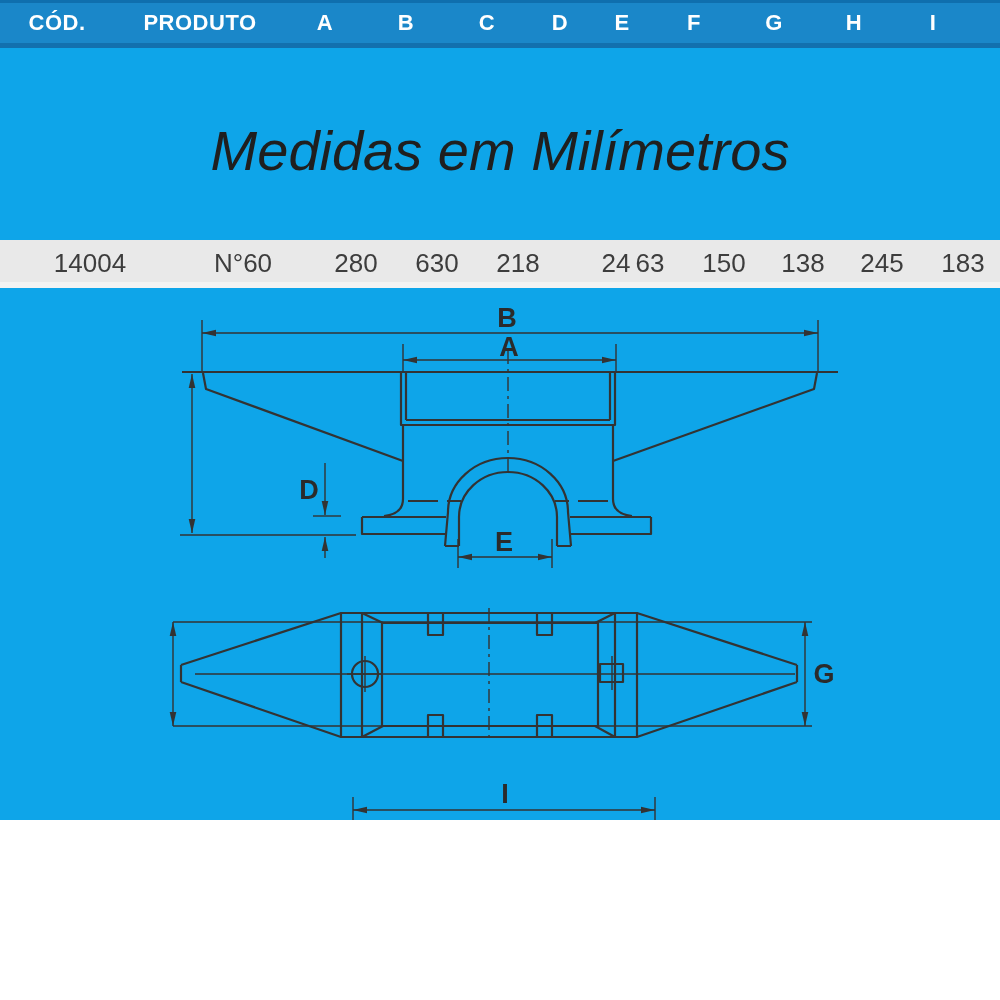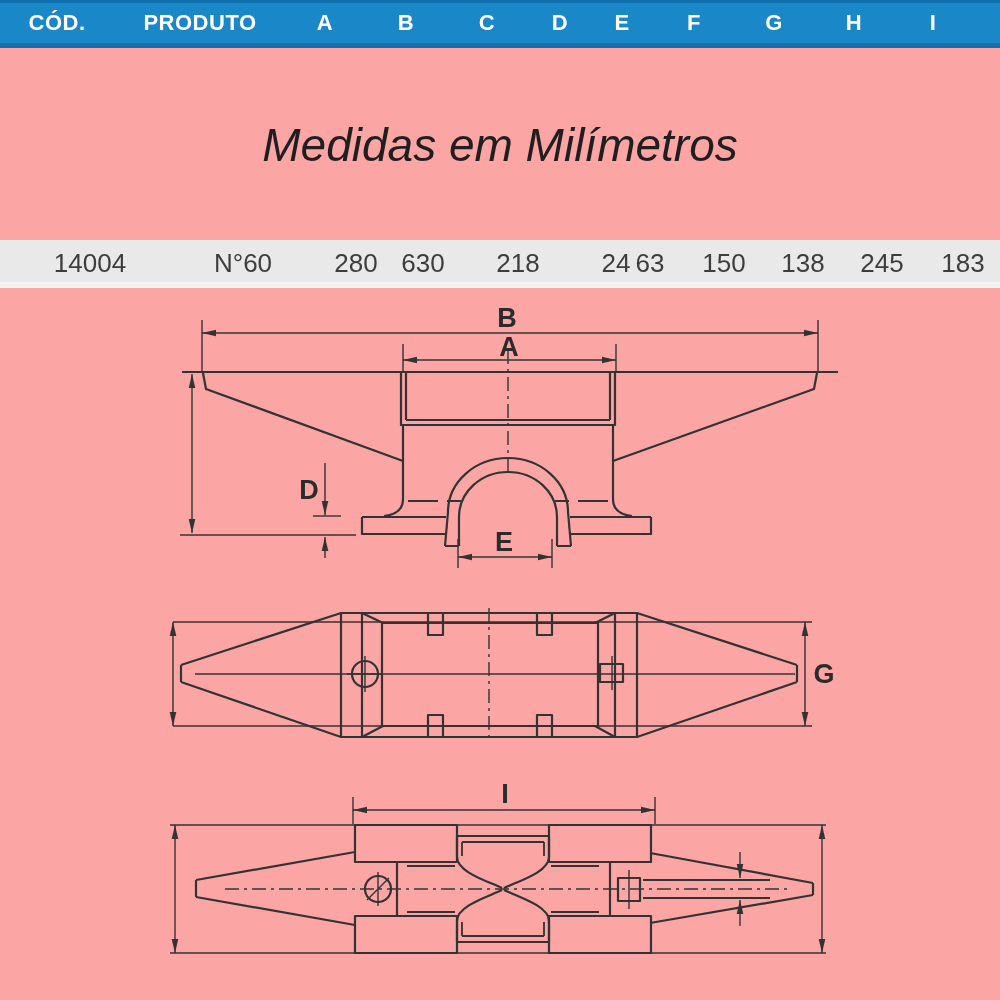--- a/index.html
+++ b/index.html
@@ -1,27 +1,27 @@
 <!DOCTYPE html>
 <html><head>
 <meta charset="utf-8">
 <style>
   html,body{margin:0;padding:0;background:#fff;}
-  #page{position:relative;width:1000px;height:1000px;background:#fca5a5;overflow:hidden;
+  #page{position:relative;width:1000px;height:820px;background:#0ea5e9;overflow:hidden;
         font-family:"Liberation Sans",sans-serif;}
 
   
   .thead{position:absolute;left:0;top:0;width:1000px;height:40px;
          background:#1a87c9;border-top:3px solid #0f6fae;border-bottom:5px solid #1270ae;}
   .hcell{position:absolute;top:7px;transform:translateX(-50%);
          color:#ffffff;font-size:22px;font-weight:bold;white-space:nowrap;letter-spacing:.5px;}
 
   
   .title{position:absolute;left:0;top:118px;width:1000px;text-align:center;
-         font-style:italic;font-size:46px;color:#1f1f1f;}
+         font-style:italic;font-size:56px;color:#1f1f1f;}
 
   
   .trow{position:absolute;left:0;top:240px;width:1000px;height:42px;background:#e9e9e9;}
   .trow2{position:absolute;left:0;top:282px;width:1000px;height:6px;background:#f3f3f3;}
   .vcell{position:absolute;top:8px;transform:translateX(-50%);
          color:#3d3d3d;font-size:26px;white-space:nowrap;margin-left:32px;}
 
   svg{position:absolute;left:0;top:0;}
   .ln{stroke:#333;stroke-width:2.2;fill:none;stroke-linejoin:round;stroke-linecap:butt;}
   .thin{stroke:#333;stroke-width:1.4;fill:none;}
@@ -46,21 +46,21 @@
     <span class="hcell" style="left:854px">H</span>
     <span class="hcell" style="left:933px">I</span>
   </div>
 
   <div class="title">Medidas em Milímetros</div>
 
   <div class="trow">
     <span class="vcell" style="left:58px">14004</span>
     <span class="vcell" style="left:211px">N°60</span>
     <span class="vcell" style="left:324px">280</span>
-    <span class="vcell" style="left:391px">630</span>
+    <span class="vcell" style="left:405px">630</span>
     <span class="vcell" style="left:486px">218</span>
     <span class="vcell" style="left:584px">24</span>
     <span class="vcell" style="left:618px">63</span>
     <span class="vcell" style="left:692px">150</span>
     <span class="vcell" style="left:771px">138</span>
     <span class="vcell" style="left:850px">245</span>
     <span class="vcell" style="left:931px">183</span>
   </div>
 
   <div class="trow2"></div>

